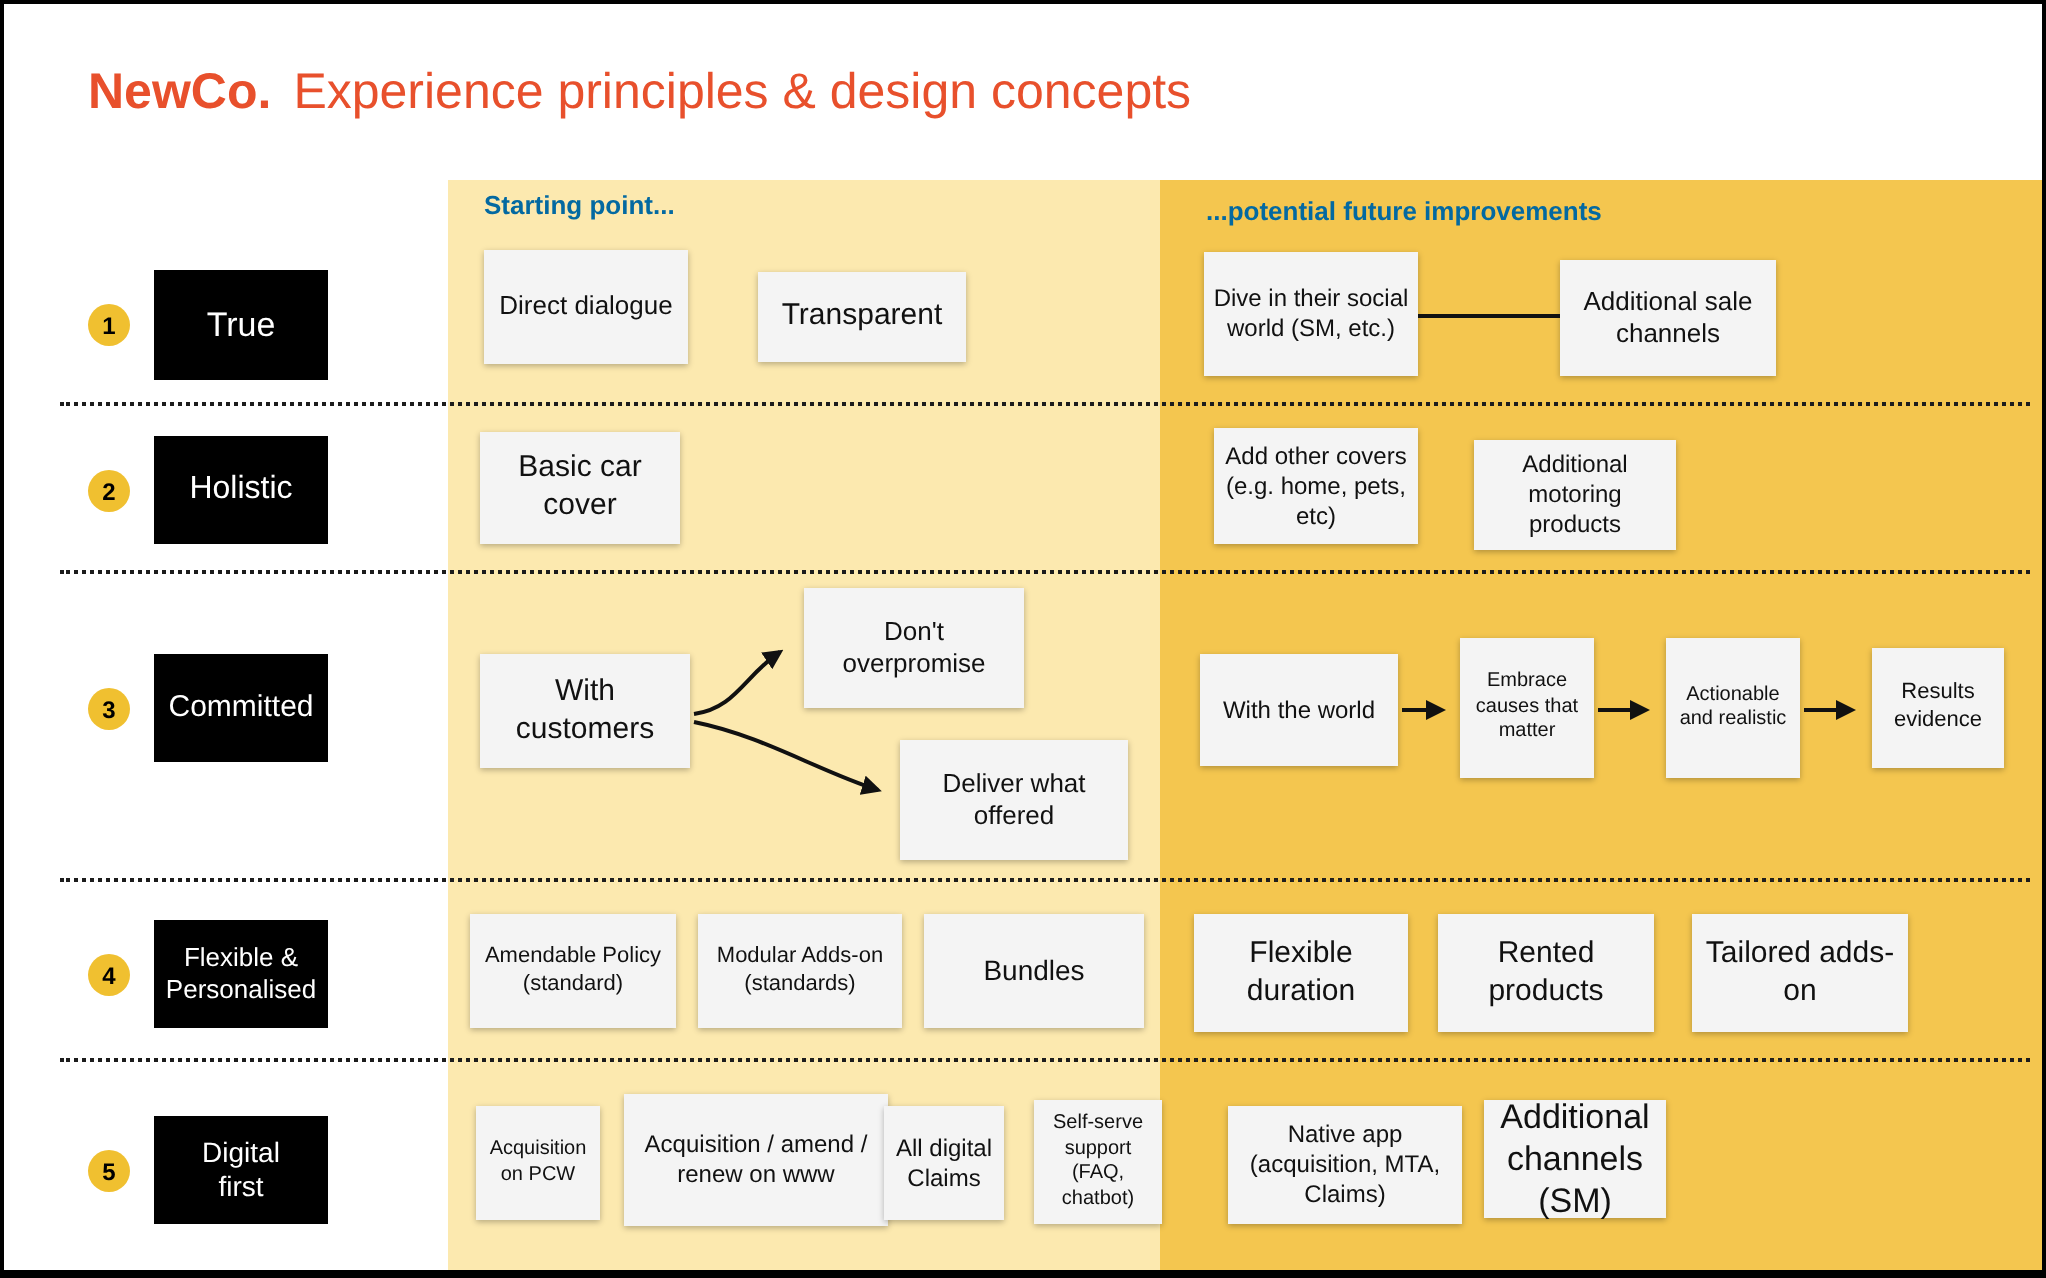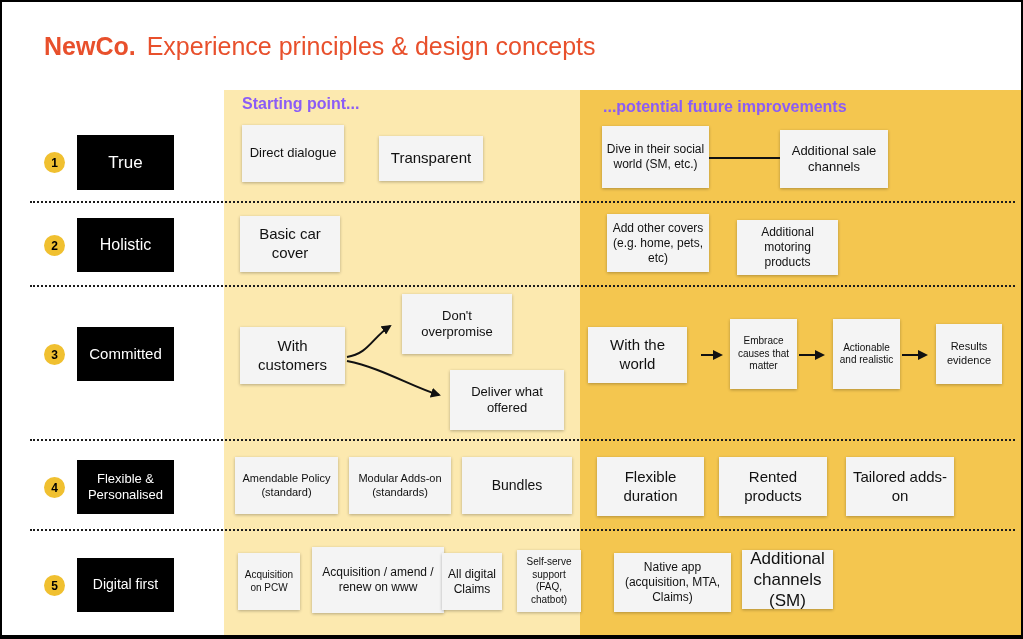--- a/index.html
+++ b/index.html
@@ -7,29 +7,29 @@
   body { font-family:"Liberation Sans", sans-serif; }
   .board {
     position:relative; width:1023px; height:639px; background:#ffffff;
     border:2px solid #000; border-bottom:4px solid #000; overflow:hidden;
   }
   .title { position:absolute; left:42px; top:30px; font-size:25px; color:var(--accent,#E8502C); white-space:nowrap; }
   .brand { font-weight:bold; margin-right:11px;margin-top:27px; }
   .col { position:absolute; top:88px; bottom:0; }
   .col-start { left:222px; width:356px; background:var(--start-bg,#FCE9AF); }
   .col-future { left:578px; right:0; background:var(--future-bg,#F4C64F); }
-  .col-header { position:absolute; font-weight:bold; font-size:16px; color:#8b5cf6; white-space:nowrap; }
+  .col-header { position:absolute; font-weight:bold; font-size:13px; color:#0369a1; white-space:nowrap; }
   .dotted { position:absolute; left:28px; width:985px; height:0; border-top:2px dotted #1c1c1c; }
   .badge {
     position:absolute; left:42px; width:21px; height:21px; border-radius:50%;
     background:var(--badge-bg,#F0C030); color:#000; font-weight:bold; font-size:12px;
     display:flex; align-items:center; justify-content:center;
   }
   .label-box {
-    position:absolute; left:75px; width:97px; background:var(--label-bg,#000); color:#fff;
+    position:absolute; left:75px; width:87px; background:var(--label-bg,#000); color:#fff;
     display:flex; align-items:center; justify-content:center; text-align:center;
     line-height:1.25; padding:15px;
   }
   .card {
     position:absolute; background:var(--card-bg,#F4F4F4); color:#111;
     box-shadow:0 1px 3px rgba(0,0,0,.28);
     display:flex; align-items:center; justify-content:center; text-align:center;
     line-height:1.25; padding:4px;
   }
   .overlay { position:absolute; overflow:visible; }
@@ -124,21 +124,21 @@
   <svg class="overlay" style="left:340px;top:288px;width:135px;height:135px" viewBox="0 0 135 135">
     <defs>
       <marker id="ah1" viewBox="0 0 10 10" refX="8" refY="5" markerWidth="5" markerHeight="5" orient="auto">
         <path d="M0,0 L10,5 L0,10 z" fill="#111"></path>
       </marker>
     </defs>
     <path d="M5,67 C 26,64 30,48 48,36" fill="none" stroke="#111" stroke-width="2" marker-end="url(#ah1)"></path>
     <path d="M5,71 C 40,78 68,96 97,105" fill="none" stroke="#111" stroke-width="2" marker-end="url(#ah1)"></path>
   </svg>
 
-  <div class="card" style="left:586px;top:325px;width:99px;height:56px;font-size:15px">
+  <div class="card" style="left:598px;top:325px;width:99px;height:56px;font-size:12px">
       <span>With the world</span>
     </div>
   <div class="card" style="left:728px;top:317px;width:67px;height:70px;font-size:10px">
       <span>Embrace causes that matter</span>
     </div>
   <div class="card" style="left:831px;top:317px;width:67px;height:70px;font-size:10px">
       <span>Actionable and realistic</span>
     </div>
   <div class="card" style="left:934px;top:322px;width:66px;height:60px;font-size:11px">
       <span>Results evidence</span>

